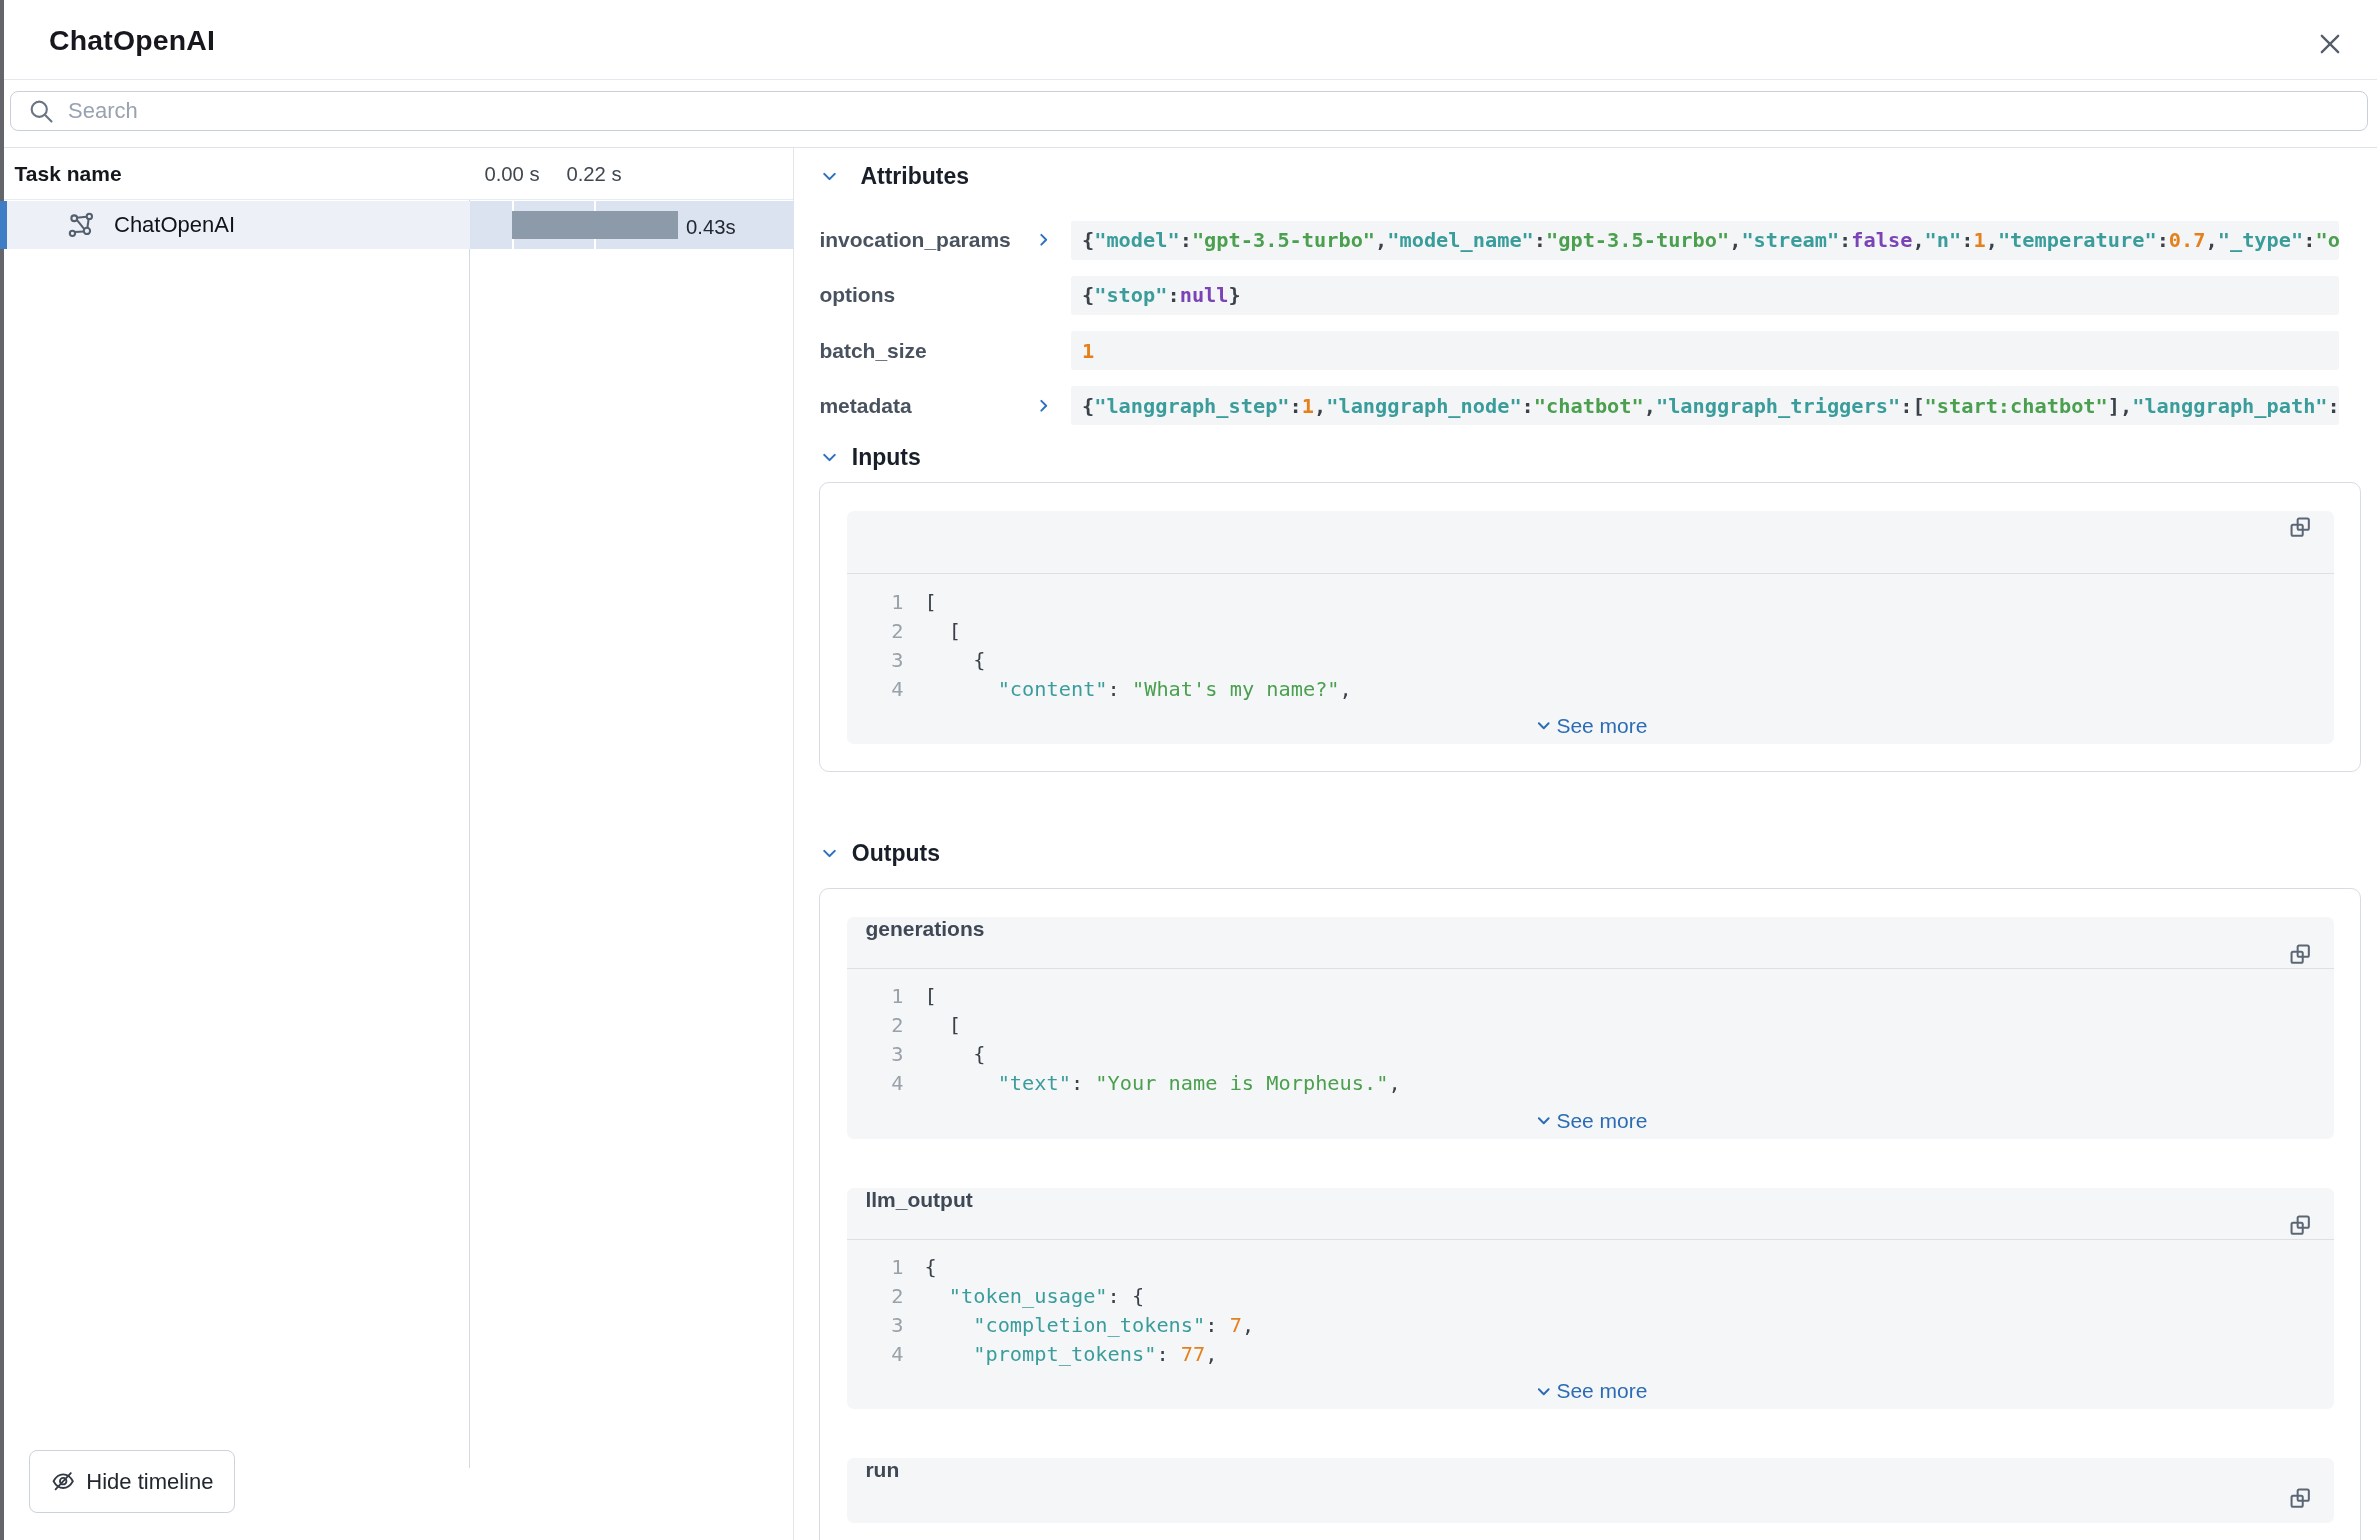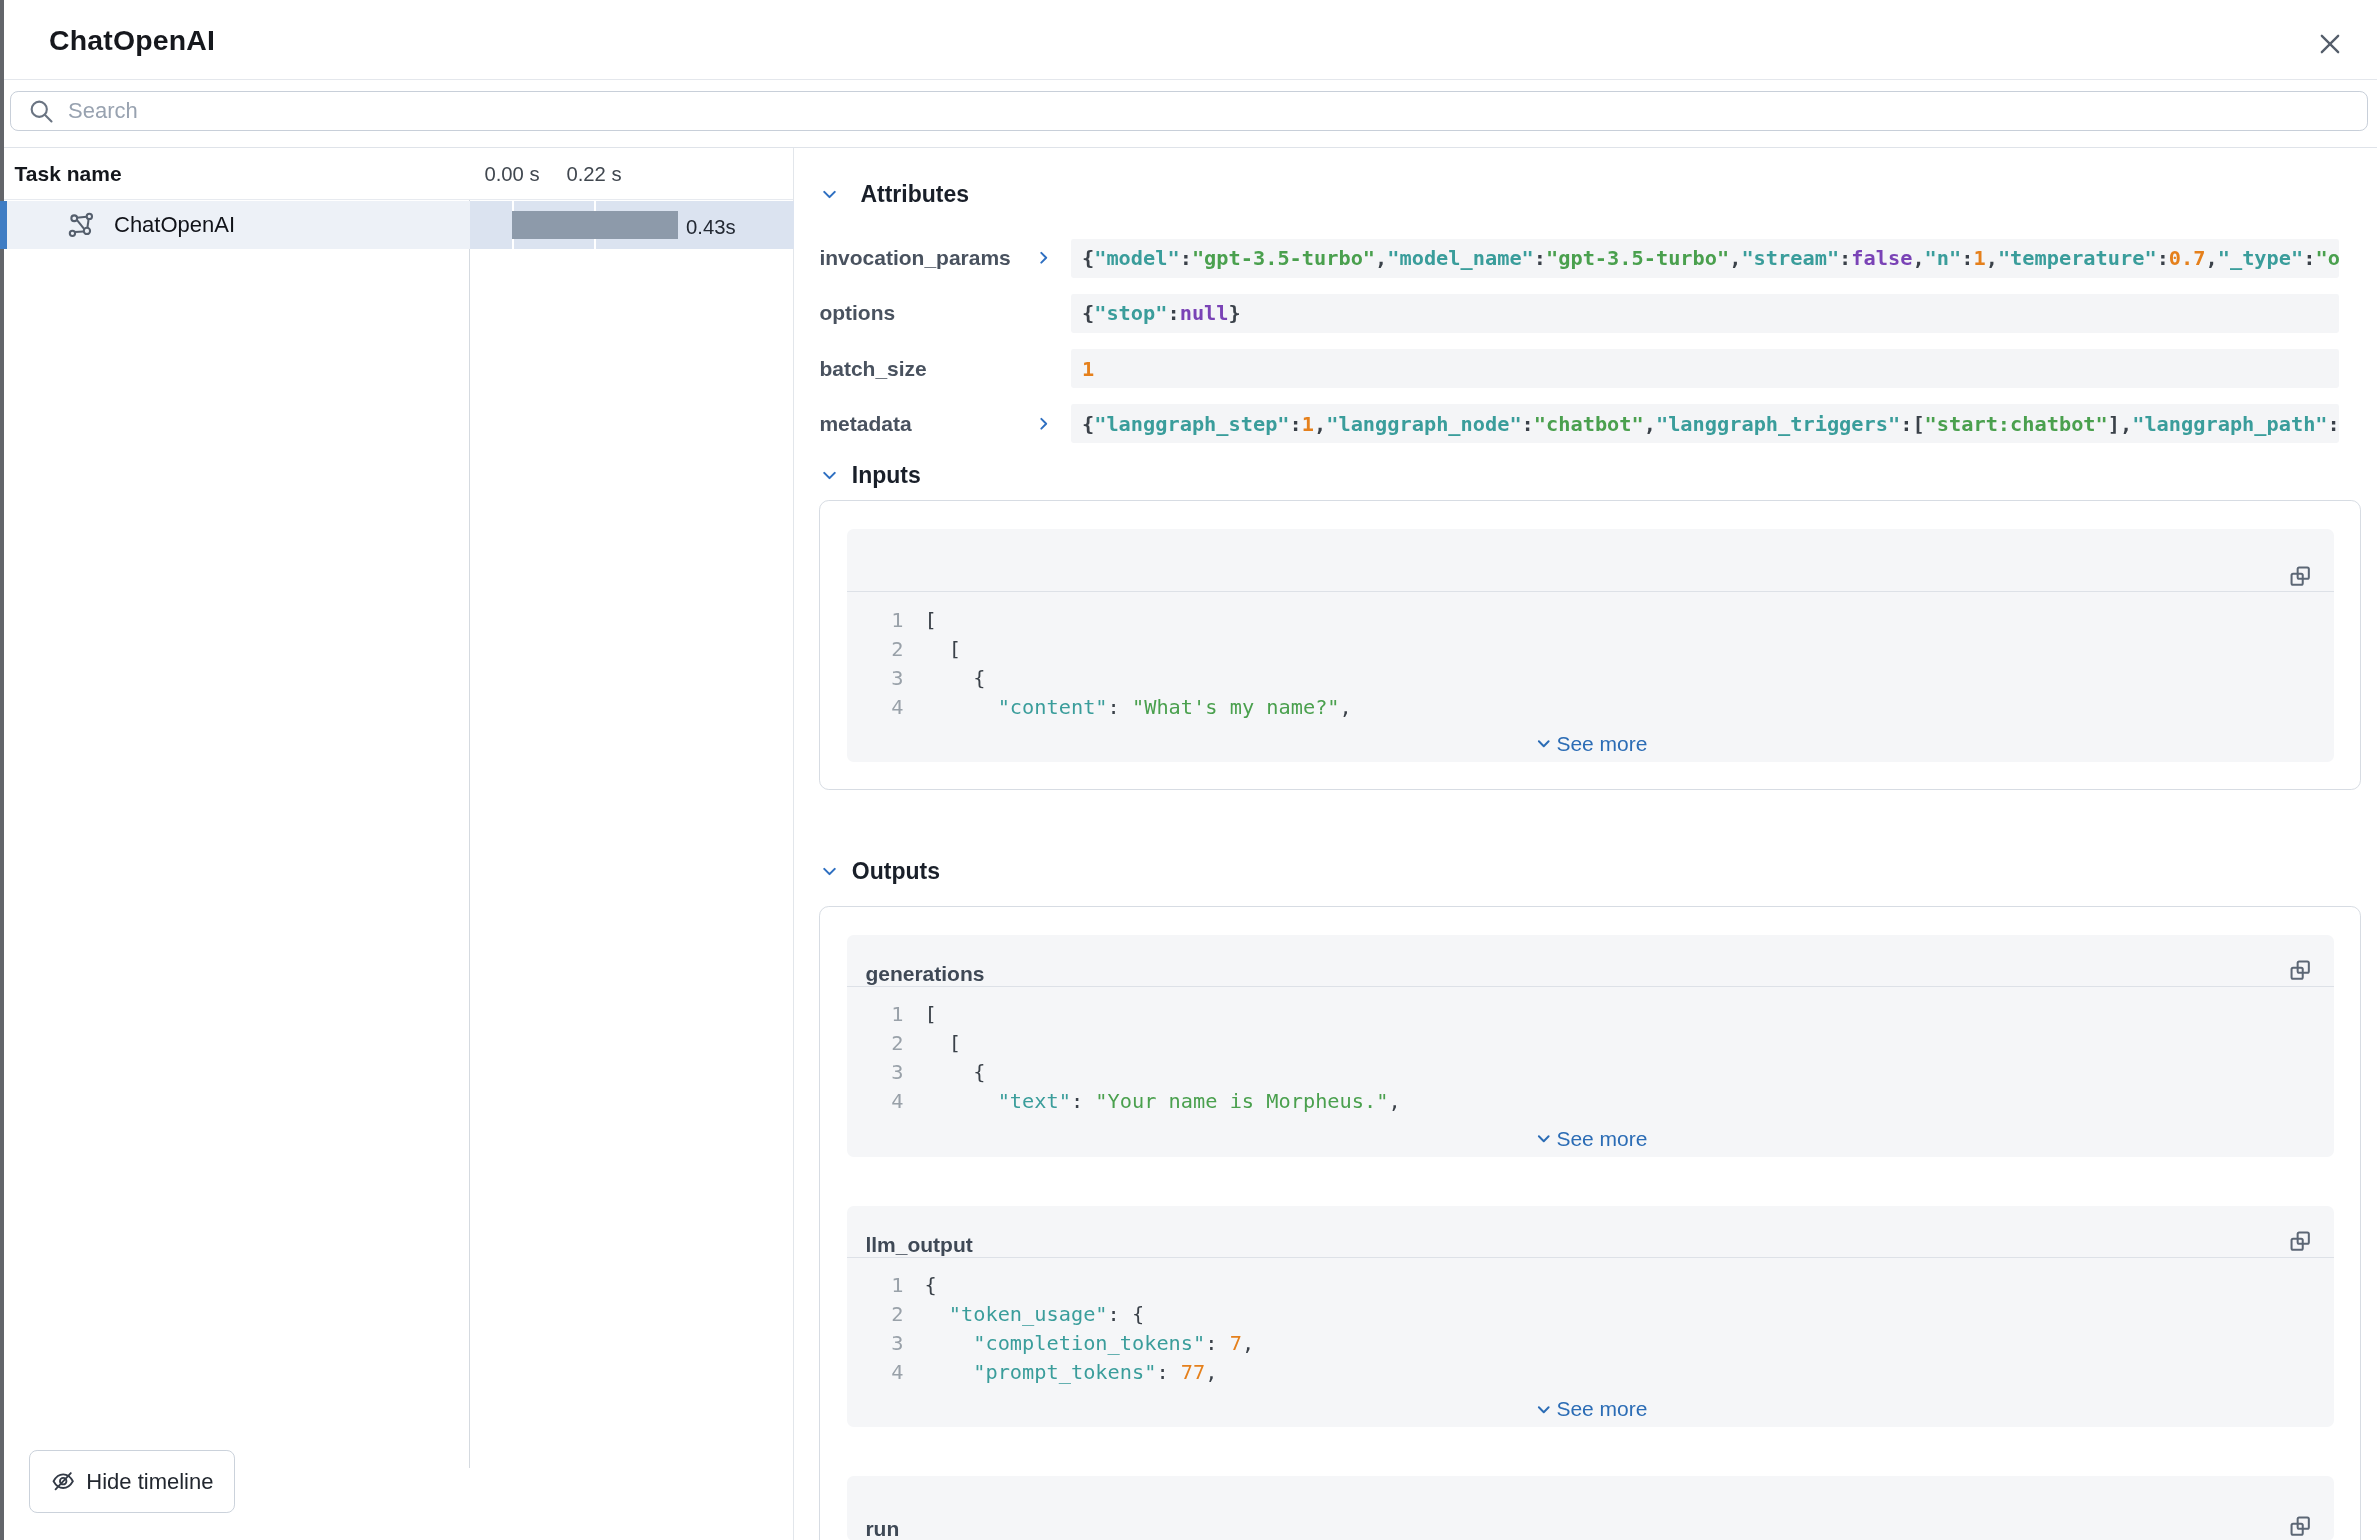--- a/index.html
+++ b/index.html
@@ -41,34 +41,34 @@
   .hide-timeline-btn { position:absolute; left:29px; top:1302px; width:206px; height:63px; background:#fff; border:1.6px solid #cbd2db; border-radius:8.1px; display:flex; align-items:center; justify-content:center; gap:11.4px; font-size:22px; color:#22272f; cursor:pointer; font-family:"Liberation Sans", sans-serif; }
   .hide-timeline-btn svg { color:#333a46; }
 
   
   .panel-right { position:absolute; left:795px; top:148px; width:1583px; height:1393px; overflow:hidden; padding-left:24.4px; }
 
   .section-header { display:flex; align-items:center; gap:11.4px; height:32.5px; }
   .section-header .chev { color:#2e6fc1; display:flex; }
   .section-title { font-size:23px; font-weight:bold; color:#191f29; }
 
-  .sh-attributes { margin-top:30px;gap:20px; }
+  .sh-attributes { margin-top:12px;gap:20px; }
   .attr-rows { margin-top:28px;font-weight:bold; }
   .attr-row { display:flex; align-items:center; height:39px; margin-bottom:16.3px; margin-right:39px; }
   .attr-label { width:215px; font-size:21px; color:#49525f; flex:none; }
   .attr-expander { width:37px; flex:none; display:flex; align-items:center; color:#2e6fc1; cursor:pointer; }
   .attr-value { flex:1; height:39px; background:#f4f5f7; border-radius:2.4px; display:flex; align-items:center; padding:0 10.6px; overflow:hidden; white-space:pre; font-family:"DejaVu Sans Mono", monospace; font-size:20.3px; }
 
   .sh-inputs { margin-top:14px; }
   .card { margin-top:8.1px; margin-right:17px; border:1.6px solid #d7dce3; border-radius:9.8px; background:#fff; padding:28px 26px 27px 27px; }
   .sh-outputs { margin-top:65px; }
   .card-outputs { margin-top:18px; height:666px; }
 
   .code-block { background:#f5f6f8; border-radius:6.5px; overflow:hidden; }
-  .cb-header { display:flex; align-items:flex-end; padding:0 18px; border-bottom:1.6px solid #dde1e7; height:52px; }
+  .cb-header { display:flex; align-items:flex-start; padding:0 18px; border-bottom:1.6px solid #dde1e7; height:52px;flex-direction:column; }
   .cb-header.tall { height:63px; }
   .cb-title { font-size:21px; font-weight:bold; color:#3f4956; }
   .copy-btn { margin-left:auto; width:31px; height:31px; display:flex; align-items:center; justify-content:center; background:none; border:none; color:#5c6775; cursor:pointer; }
   .cb-body { padding:13px 0 4.9px; }
   .code-line { height:29px; display:flex; align-items:center; font-family:"DejaVu Sans Mono", monospace; font-size:20.3px; }
   .ln { width:77px; text-align:right; padding-right:21px; color:#99a1a9; flex:none; }
   .code-text { white-space:pre; }
   .see-more { display:flex; justify-content:center; align-items:center; gap:3px; height:36px; color:#2b6cb5; font-size:21px; cursor:pointer; }
   .block-gap { margin-bottom:49px; }
   .cb-run .cb-header { border-bottom:none; height:65px; }

